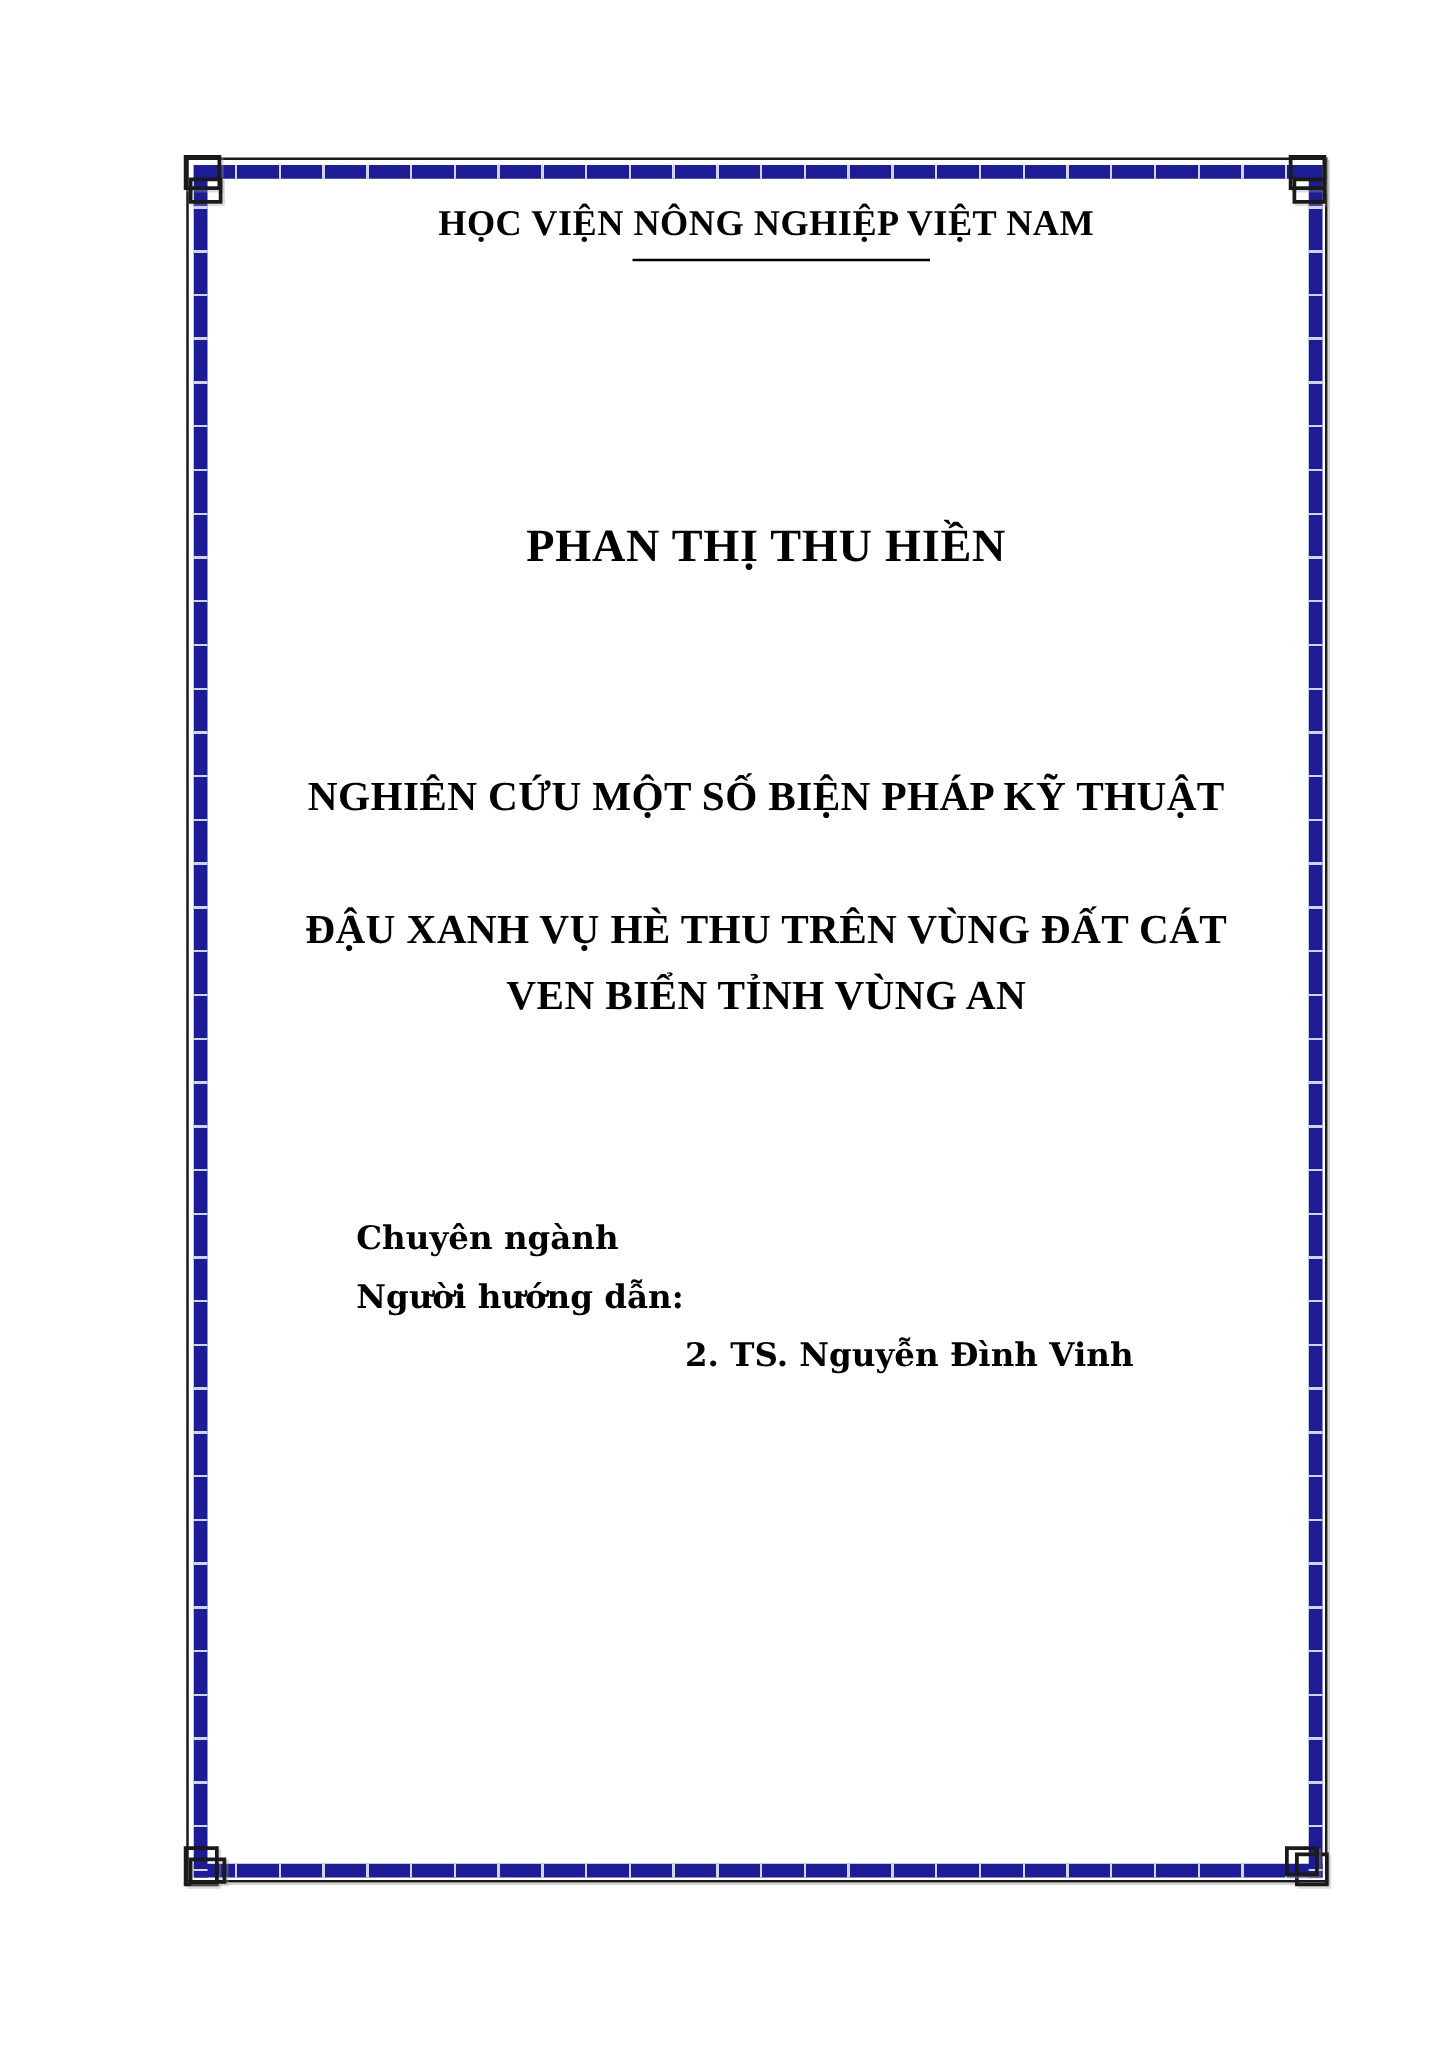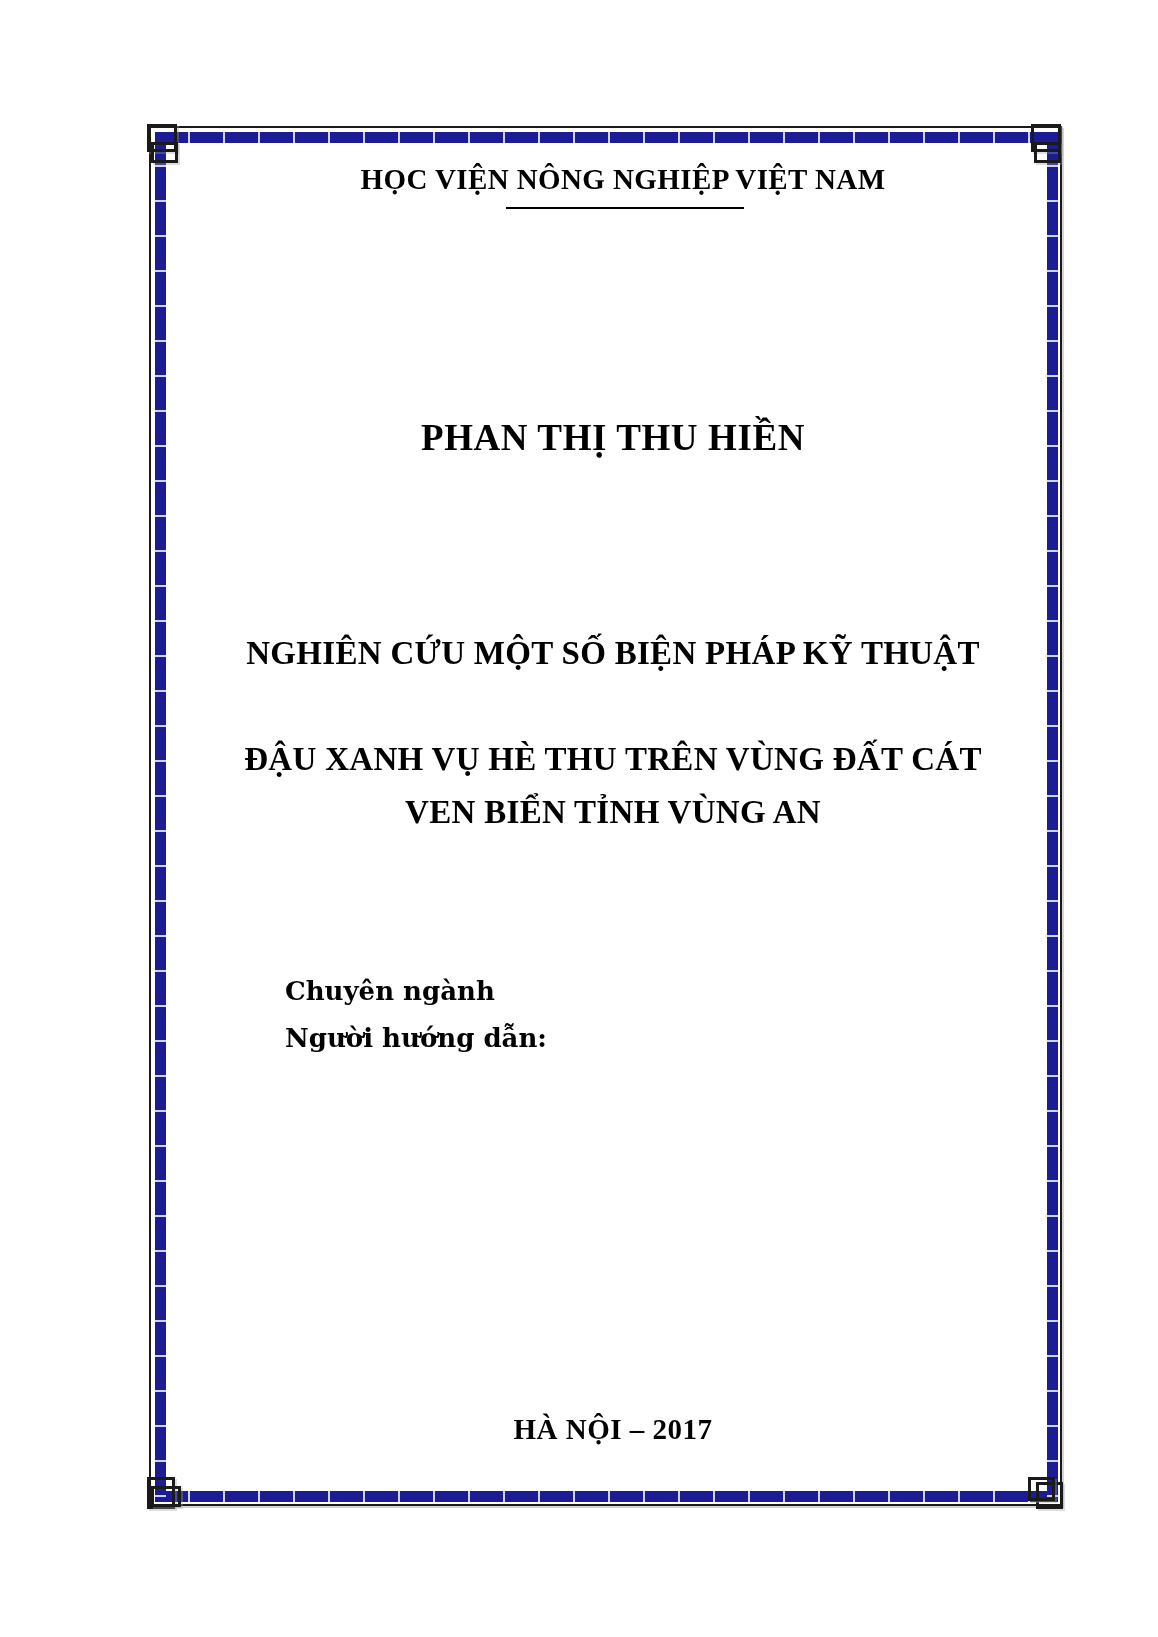--- a/index.html
+++ b/index.html
@@ -51,38 +51,37 @@
   .bl-a{left:147px;top:1477px;width:28px;height:32px;}
   .bl-b{left:151px;top:1486px;width:30px;height:21px;}
   .br-a{left:1036px;top:1482px;width:27px;height:27px;}
   .br-b{left:1028px;top:1477px;width:27px;height:24px;}
 
   
   .content{
     position:absolute;left:166px;top:0;width:894px;height:1637px;
   }
   .university{
-    position:absolute;top:162px;left:10px;width:100%;
+    position:absolute;top:162px;left:0;width:100%;
     text-align:center;font-size:29px;font-weight:bold;line-height:34px;
     letter-spacing:.4px;
   }
   .header-rule{
     position:absolute;top:207px;left:340px;width:238px;
     border-top:2px solid #000;
   }
   .author{
     position:absolute;top:421px;left:0;width:100%;
     text-align:center;font-size:37px;font-weight:bold;line-height:34px;
     letter-spacing:.6px;
   }
   .thesis-title{
     position:absolute;top:612px;left:0;width:100%;
     text-align:center;font-size:33px;font-weight:bold;line-height:53px;
     letter-spacing:.3px;
-    margin-top:15px;
   }
   .info{
     position:absolute;left:119px;top:967px;
     font-family:"DejaVu Serif", serif;
     font-size:26px;font-weight:bold;
   }
   .info .row{display:flex;align-items:center;height:47px;white-space:nowrap;}
   .info .lbl{display:inline-block;width:190px;flex-shrink:0;}
   .info .lbl-wide{display:inline-block;width:258px;flex-shrink:0;}
   .info .lbl-empty{display:inline-block;width:263px;flex-shrink:0;}
@@ -127,18 +126,21 @@
       <span>VEN BIỂN TỈNH VÙNG AN</span>
     </div>
 
     <div class="info">
       <div class="row">
         <span class="lbl">Chuyên ngành</span>
       </div>
       <div class="row">
         <span class="lbl-wide">Người hướng dẫn:</span>
       </div>
+      <div class="row">
+        <span class="lbl-empty"></span>
+        <span>2. TS. Nguyễn Đình Vinh</span>
+      </div>
     </div>
 
-    <div class="footer">HÀ NỘI – 2017</div>
 
   </div>
 </div>
 
 </body></html>

